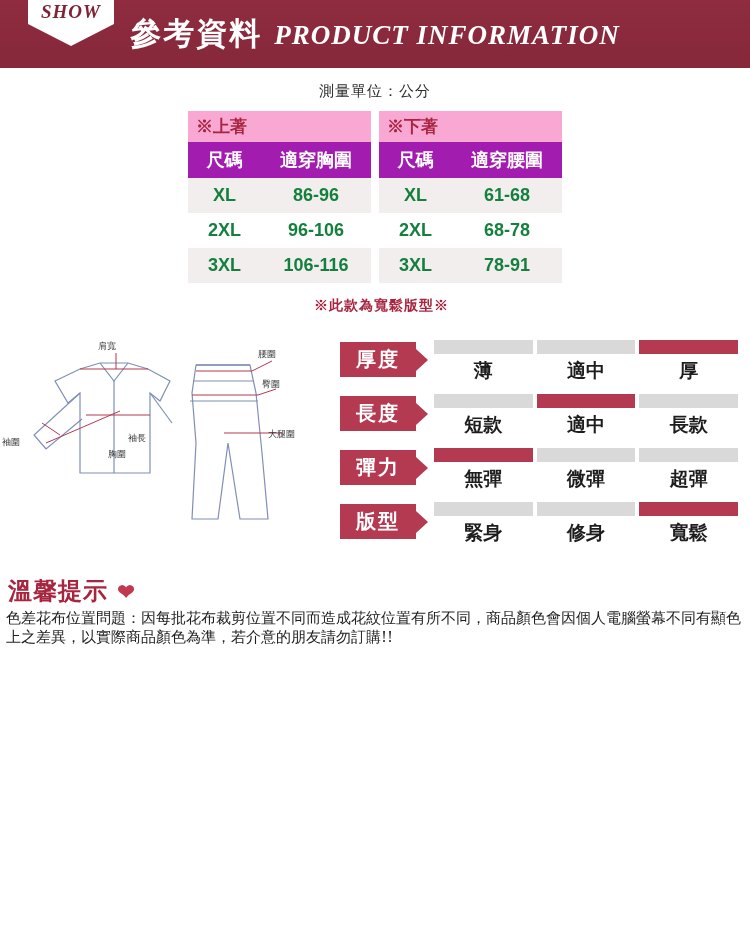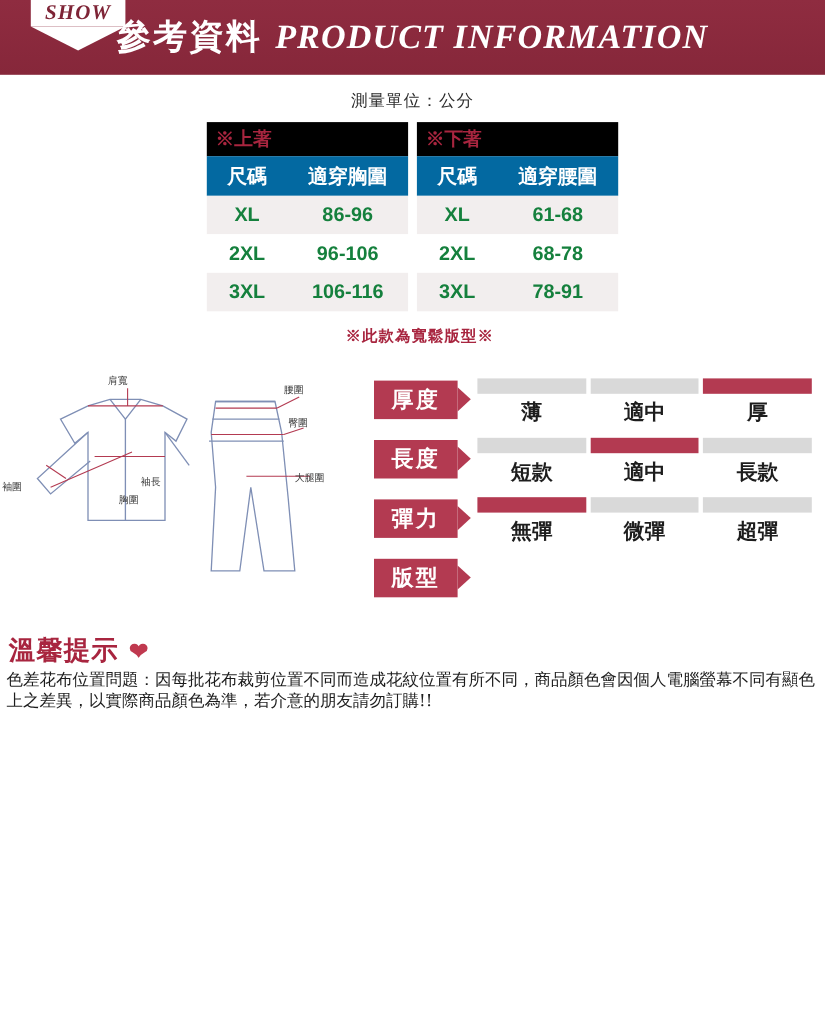--- a/index.html
+++ b/index.html
@@ -34,21 +34,21 @@
     color: #ffffff;
   }
   .header-cn {
     font-family: "DejaVu Serif", serif;
     font-size: 31px;
     font-weight: bold;
     letter-spacing: 2px;
   }
   .header-en {
     font-family: "Liberation Serif", serif;
-    font-size: 31px;
+    font-size: 27px;
     font-weight: bold;
     font-style: italic;
     letter-spacing: 1px;
   }
   .show-badge {
     position: absolute;
     left: 28px;
     top: 0;
     width: 86px;
     text-align: center;
@@ -86,30 +86,30 @@
   
   .tables-wrap {
     display: flex;
     justify-content: center;
     gap: 8px;
   }
   .size-table {
     width: 183px;
   }
   .tbl-caption {
-    background: #000000;
+    background: #f9a8d4;
     color: #a8253f;
     font-family: "DejaVu Serif", serif;
     font-weight: bold;
     font-size: 17px;
     padding: 4px 0 4px 8px;
     text-align: left;
   }
   .tbl-head {
-    background: #0369a1;
+    background: #a21caf;
     color: #ffffff;
     display: flex;
     font-family: "DejaVu Serif", serif;
     font-weight: bold;
     font-size: 18px;
     padding: 6px 0;
   }
   .tbl-head .c1 { width: 40%; text-align: center; }
   .tbl-head .c2 { width: 60%; text-align: center; }
   .tbl-row {
@@ -414,20 +414,32 @@
           <span>超彈</span>
         </div>
       </div>
     </div>
 
     <div class="rating-row">
       <div class="rating-label-wrap">
         <div class="rating-label">版型</div>
         <div class="rating-arrow"></div>
       </div>
+      <div class="rating-body">
+        <div class="seg-track">
+          <div class="seg"></div>
+          <div class="seg"></div>
+          <div class="seg on"></div>
+        </div>
+        <div class="seg-labels">
+          <span>緊身</span>
+          <span>修身</span>
+          <span>寬鬆</span>
+        </div>
+      </div>
     </div>
 
   </div>
 </div>
 
 <div class="notice">
   <div class="notice-title">
     <span>溫馨提示</span>
     <span class="heart">❤</span>
   </div>

